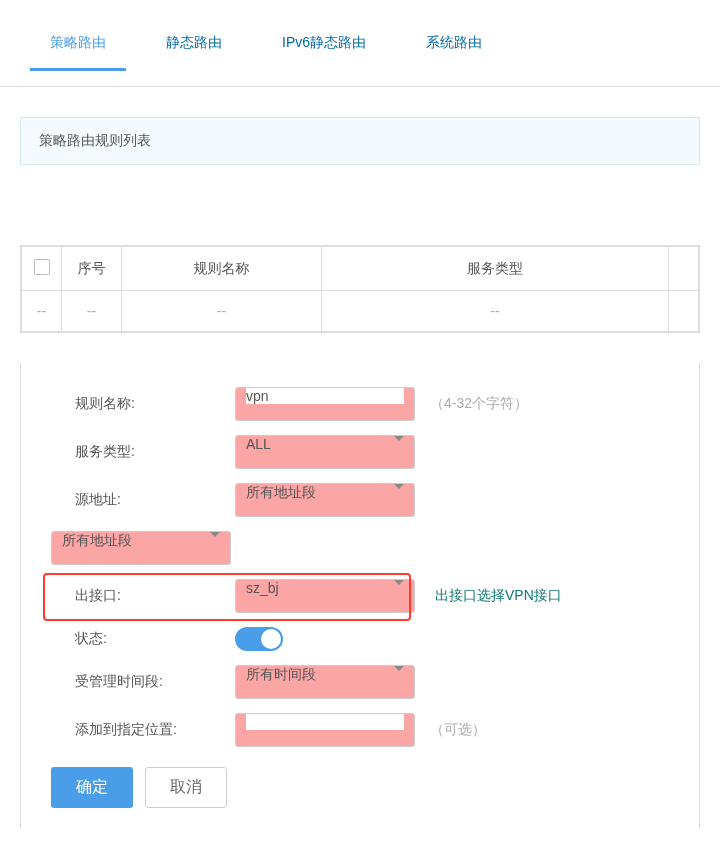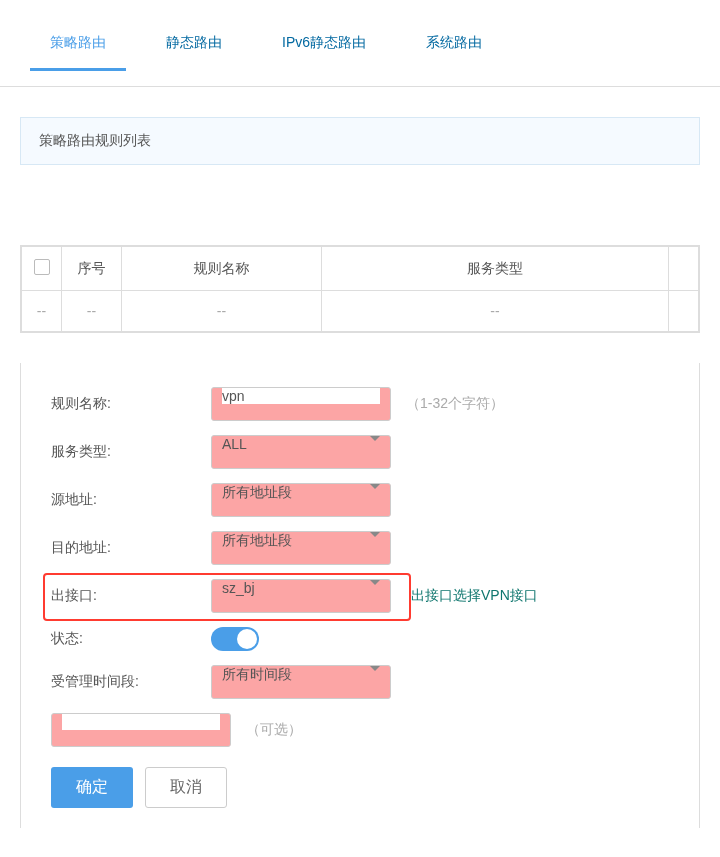--- a/index.html
+++ b/index.html
@@ -86,20 +86,21 @@
     }
     .form-row {
       display: flex;
       align-items: center;
       margin: 14px 0;
       position: relative;
     }
     .form-label {
       width: 160px;
       color: #555;
+      margin-left: 24px;
     }
     .form-control {
       width: 180px;
       height: 34px;
       border: 1px solid #ccc;
       border-radius: 3px;
       padding: 0 10px;
       font-size: 14px;
       color: #555;
       background: #fca5a5;
@@ -218,41 +219,40 @@
   </table>
 </div>
 
 <div class="form-area">
 
   <div class="form-row">
     <div class="form-label">规则名称:</div>
     <div class="form-control">
       <input type="text" value="vpn" style="">
     </div>
-    <div class="form-hint">（1-32个字符）</div>
+    <div class="form-hint">（4-32个字符）</div>
   </div>
 
   <div class="form-row">
     <div class="form-label">服务类型:</div>
     <div class="form-control">
       <span>ALL</span>
       <span class="caret"></span>
     </div>
   </div>
 
   <div class="form-row">
     <div class="form-label">源地址:</div>
     <div class="form-control">
       <span>所有地址段</span>
       <span class="caret"></span>
     </div>
   </div>
 
   <div class="form-row">
-    <div class="form-label">目的地址:</div>
     <div class="form-control">
       <span>所有地址段</span>
       <span class="caret"></span>
     </div>
   </div>
 
   <div class="form-row">
     <div class="highlight-box"></div>
     <div class="form-label">出接口:</div>
     <div class="form-control">
@@ -269,20 +269,21 @@
 
   <div class="form-row">
     <div class="form-label">受管理时间段:</div>
     <div class="form-control">
       <span>所有时间段</span>
       <span class="caret"></span>
     </div>
   </div>
 
   <div class="form-row">
+    <div class="form-label">添加到指定位置:</div>
     <div class="form-control">
       <input type="text" value="" style="">
     </div>
     <div class="form-hint">（可选）</div>
   </div>
 
   <div class="buttons">
     <div class="btn btn-primary">确定</div>
     <div class="btn btn-default">取消</div>
   </div>

